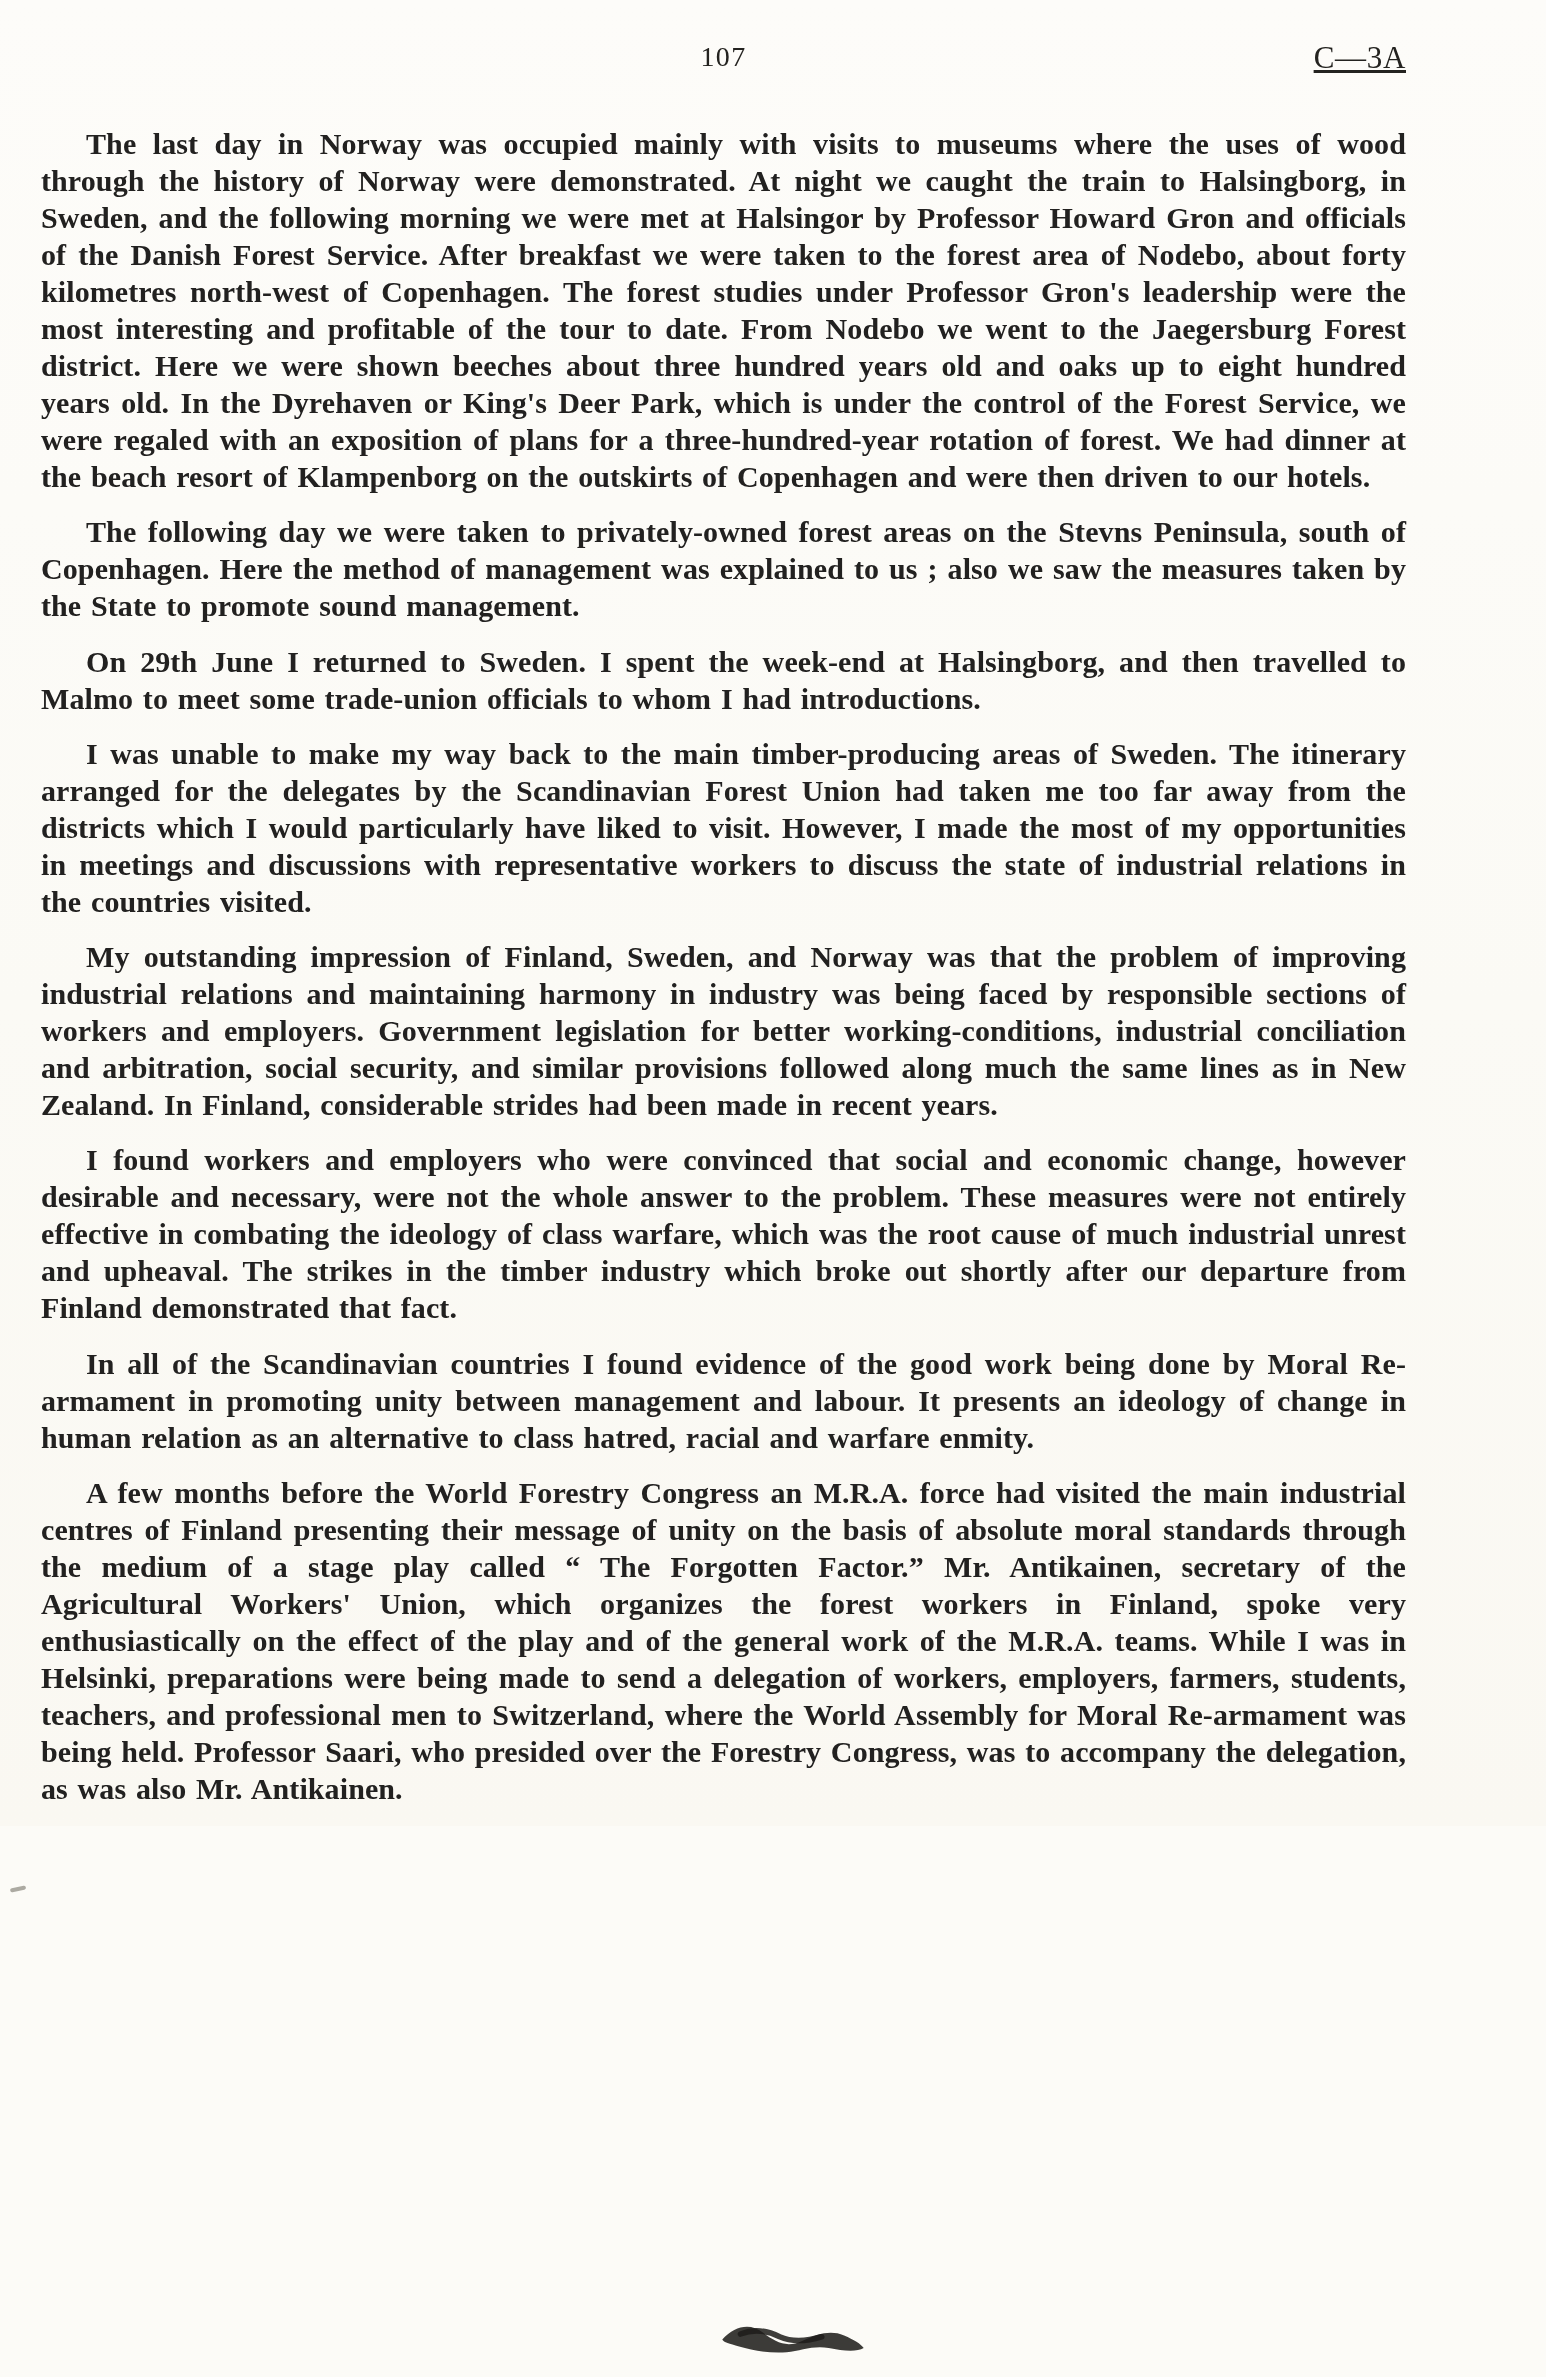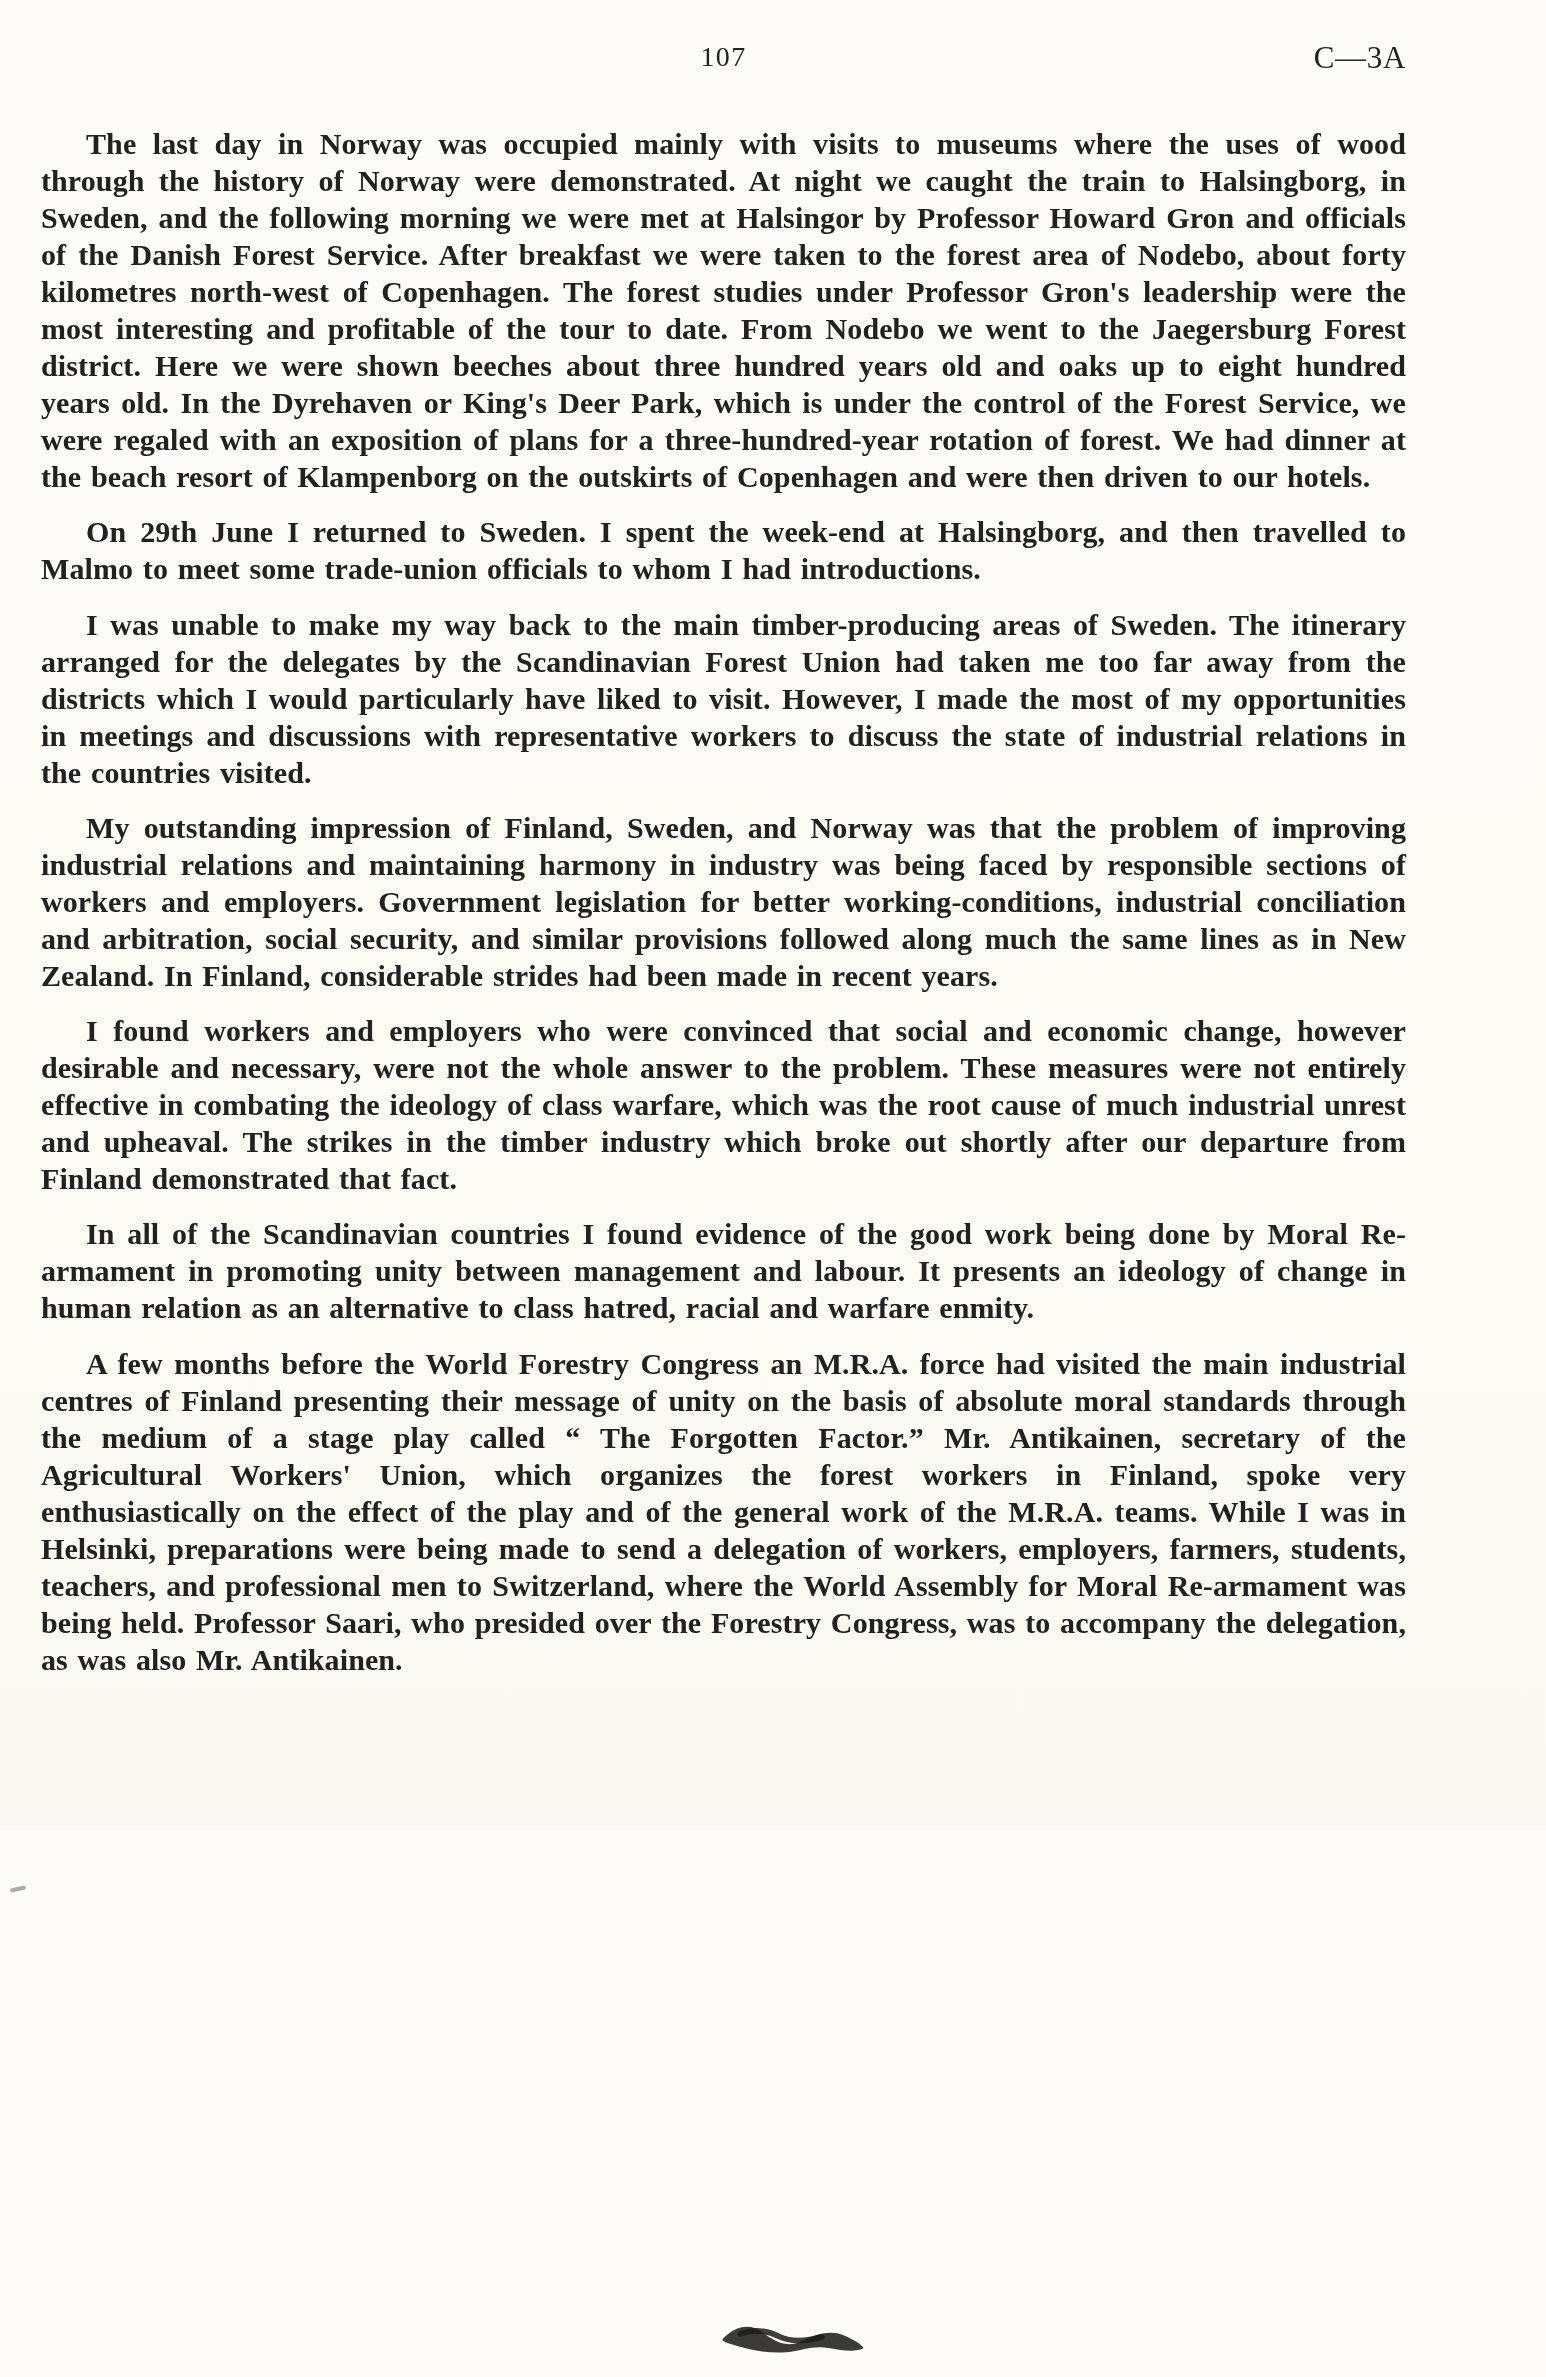--- a/index.html
+++ b/index.html
@@ -36,20 +36,21 @@
     letter-spacing: 1.4px;
     color: #242320;
   }
   .section-code {
     position: absolute;
     right: 0;
     top: -1.4px;
     font-size: 31px;
     letter-spacing: 0.7px;
     color: #242320;
+    text-decoration: underline;
   }
   .content {
     position: absolute;
     top: 125px;
     left: 41px;
     right: 141px;
   }
   .para {
     margin: 0 0 18.3px 0;
     font-size: 30px;
@@ -85,20 +86,21 @@
 
 <div class="page">
 
   <div class="header">
     <span class="page-number">107</span>
     <span class="section-code">C—3A</span>
   </div>
 
   <div class="content">
     <p class="para">The last day in Norway was occupied mainly with visits to museums where the uses of wood through the history of Norway were demonstrated.  At night we caught the train to Halsingborg, in Sweden, and the following morning we were met at Halsingor by Professor Howard Gron and officials of the Danish Forest Service.  After breakfast we were taken to the forest area of Nodebo, about forty kilometres north-west of Copenhagen. The forest studies under Professor Gron's leadership were the most interesting and profitable of the tour to date.  From Nodebo we went to the Jaegersburg Forest district. Here we were shown beeches about three hundred years old and oaks up to eight hundred years old.  In the Dyrehaven or King's Deer Park, which is under the control of the Forest Service, we were regaled with an exposition of plans for a three-hundred-year rotation of forest.  We had dinner at the beach resort of Klampenborg on the outskirts of Copenhagen and were then driven to our hotels.</p>
+    <p class="para">The following day we were taken to privately-owned forest areas on the Stevns Peninsula, south of Copenhagen.  Here the method of management was explained to us ; also we saw the measures taken by the State to promote sound management.</p>
     <p class="para">On 29th June I returned to Sweden.  I spent the week-end at Halsingborg, and then travelled to Malmo to meet some trade-union officials to whom I had introductions.</p>
     <p class="para">I was unable to make my way back to the main timber-producing areas of Sweden.  The itinerary arranged for the delegates by the Scandinavian Forest Union had taken me too far away from the districts which I would particularly have liked to visit.  However, I made the most of my opportunities in meetings and discussions with representative workers to discuss the state of industrial relations in the countries visited.</p>
     <p class="para">My outstanding impression of Finland, Sweden, and Norway was that the problem of improving industrial relations and maintaining harmony in industry was being faced by responsible sections of workers and employers.  Government legislation for better working-conditions, industrial conciliation and arbitration, social security, and similar provisions followed along much the same lines as in New Zealand.  In Finland, considerable strides had been made in recent years.</p>
     <p class="para">I found workers and employers who were convinced that social and economic change, however desirable and necessary, were not the whole answer to the problem. These measures were not entirely effective in combating the ideology of class warfare, which was the root cause of much industrial unrest and upheaval.  The strikes in the timber industry which broke out shortly after our departure from Finland demonstrated that fact.</p>
     <p class="para">In all of the Scandinavian countries I found evidence of the good work being done by Moral Re-armament in promoting unity between management and labour.  It presents an ideology of change in human relation as an alternative to class hatred, racial and warfare enmity.</p>
     <p class="para">A few months before the World Forestry Congress an M.R.A. force had visited the main industrial centres of Finland presenting their message of unity on the basis of absolute moral standards through the medium of a stage play called “ The Forgotten Factor.”   Mr. Antikainen, secretary of the Agricultural Workers' Union, which organizes the forest workers in Finland, spoke very enthusiastically on the effect of the play and of the general work of the M.R.A. teams.  While I was in Helsinki, preparations were being made to send a delegation of workers, employers, farmers, students, teachers, and professional men to Switzerland, where the World Assembly for Moral Re-armament was being held.  Professor Saari, who presided over the Forestry Congress, was to accompany the delegation, as was also Mr. Antikainen.</p>
   </div>
 
   <div class="margin-mark"></div>
 

